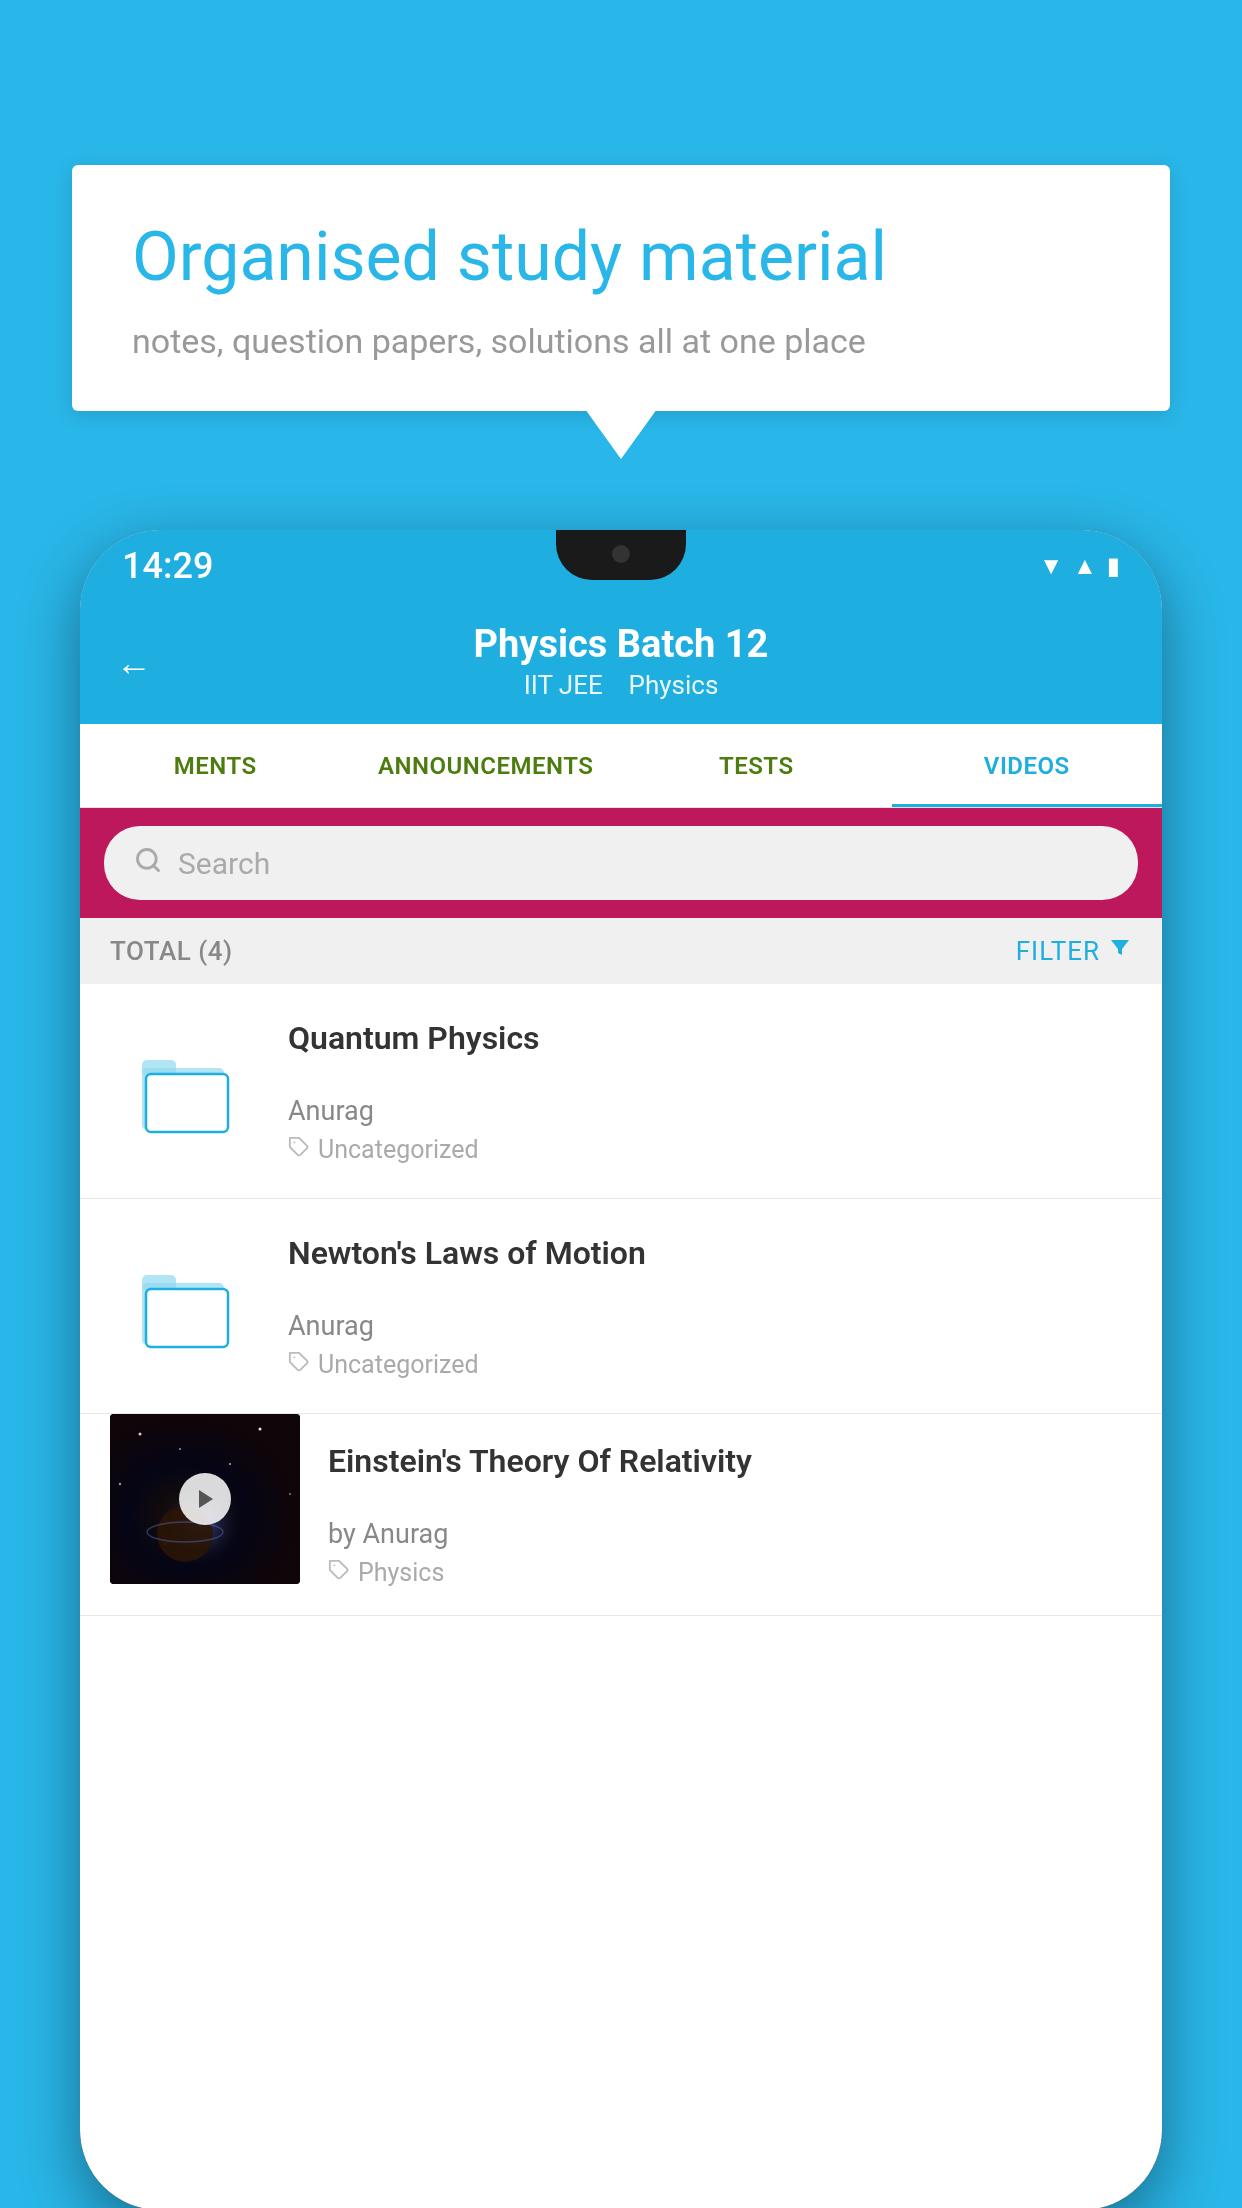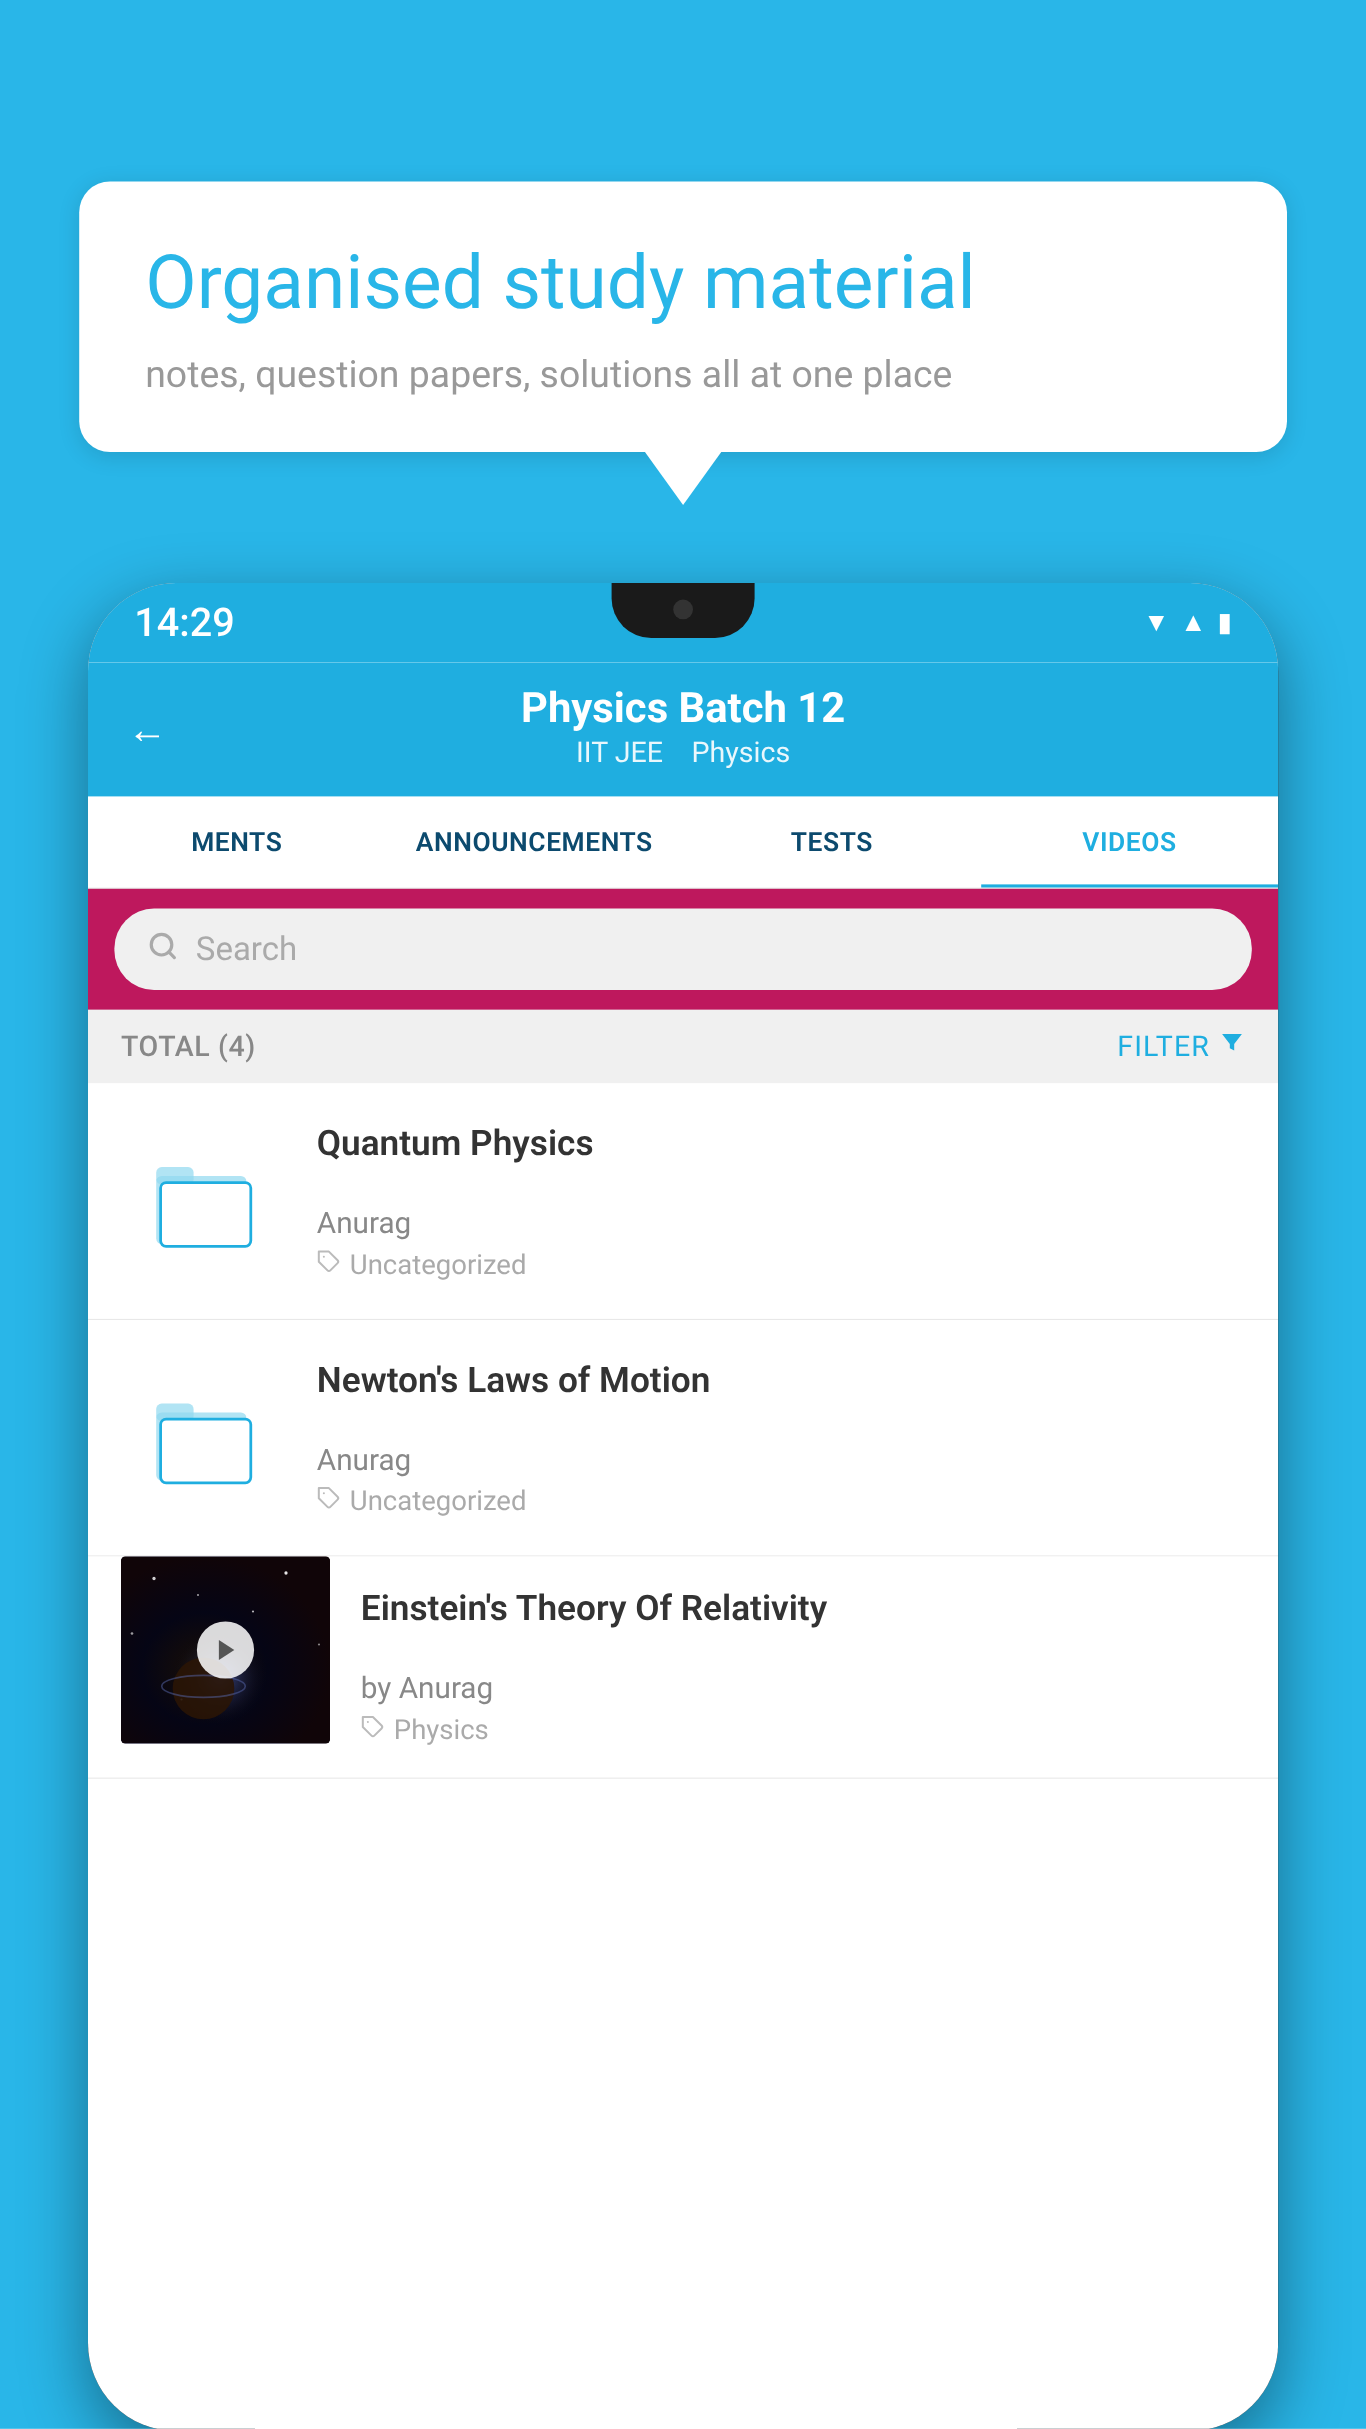--- a/index.html
+++ b/index.html
@@ -14,21 +14,21 @@
       position: relative;
     }
 
     
     .speech-bubble {
       position: absolute;
       top: 165px;
       left: 72px;
       right: 72px;
       background: white;
-      border-radius: 28px;
+      border-radius: 6px;
       padding: 52px 60px 50px 60px;
       box-shadow: 0 4px 20px rgba(0,0,0,0.12);
     }
 
     .speech-bubble::after {
       content: '';
       position: absolute;
       bottom: -48px;
       left: 50%;
       transform: translateX(-50%);
@@ -154,21 +154,21 @@
       border-bottom: 1px solid #e0e0e0;
       overflow-x: hidden;
     }
 
     .tab-item {
       flex: 1;
       text-align: center;
       padding: 28px 8px 24px;
       font-size: 24px;
       font-weight: 600;
-      color: #0c4a6e;
+      color: #4d7c0f;
       letter-spacing: 0.5px;
       cursor: pointer;
       white-space: nowrap;
     }
 
     .tab-item.active {
       color: #1faee0;
       border-bottom: 3px solid #1faee0;
     }
 

